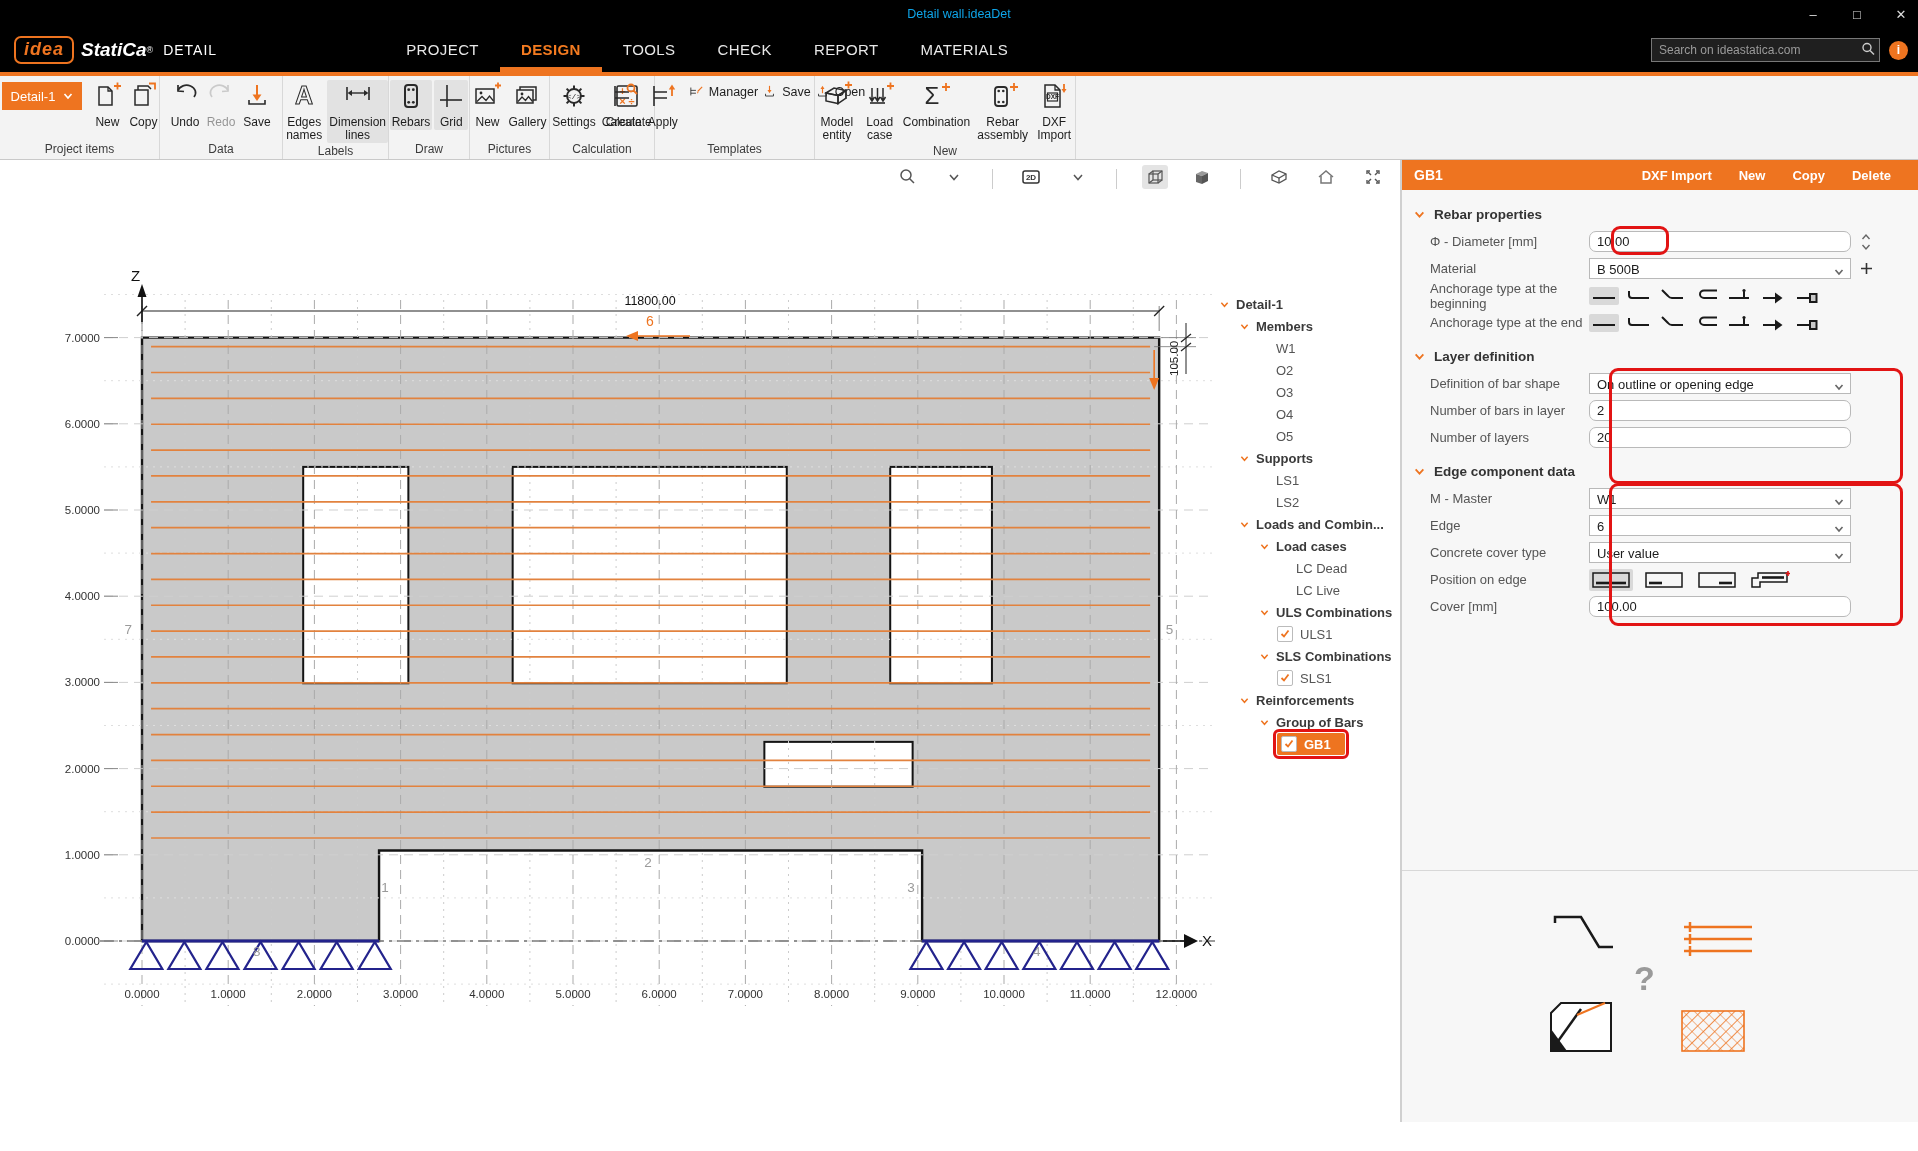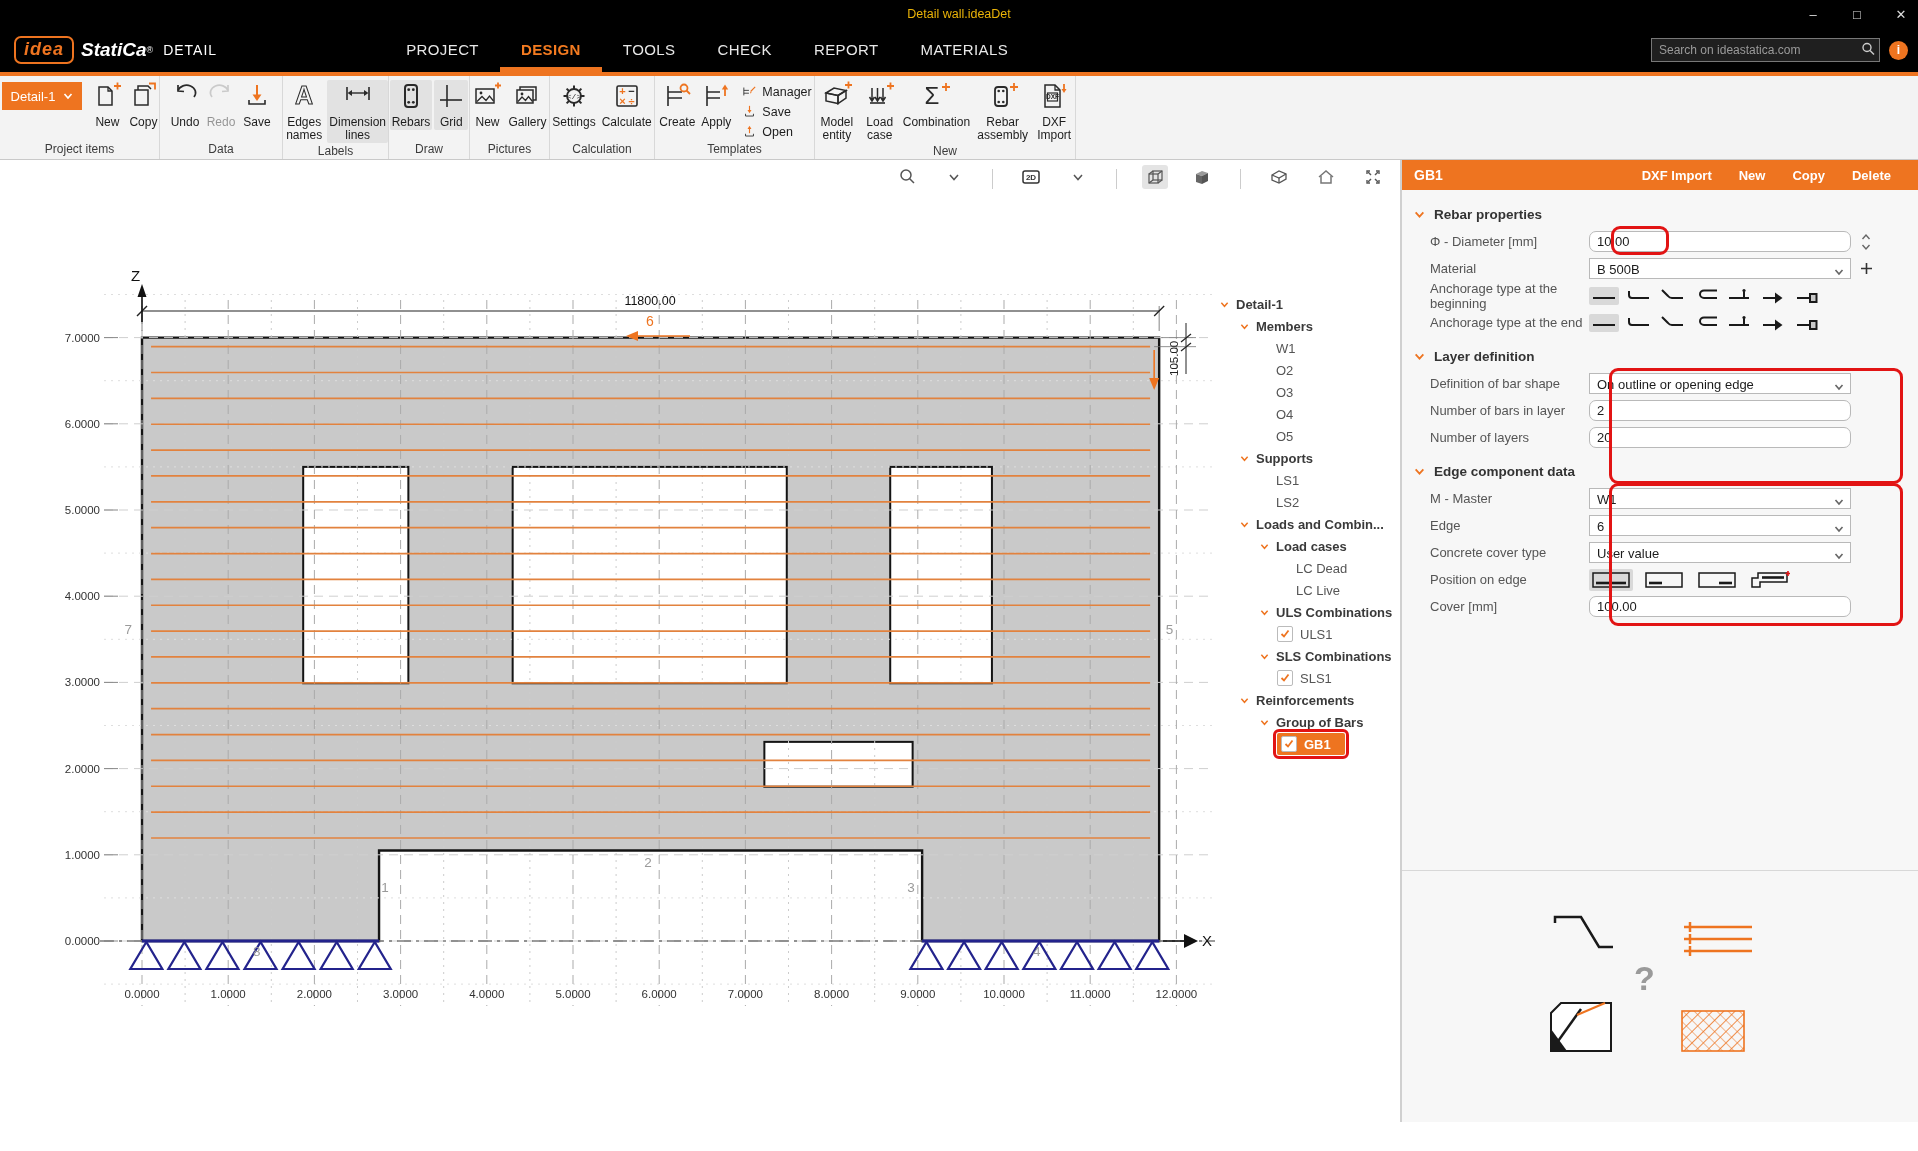--- a/index.html
+++ b/index.html
@@ -1,21 +1,21 @@
 <!DOCTYPE html>
 <html><head>
 <meta charset="utf-8">
 <style>
   html,body{margin:0;padding:0;background:#000;}
   body{width:1918px;height:1151px;overflow:hidden;font-family:"Liberation Sans",sans-serif;-webkit-font-smoothing:antialiased;}
   #app{position:relative;width:1918px;height:1151px;background:#fff;}
 
   
   .titlebar{position:relative;height:28px;background:#000;color:#ddd;}
-  .titlebar .title{position:absolute;left:0;right:0;top:0;height:28px;line-height:28px;text-align:center;font-size:12.5px;color:#eab308;}
+  .titlebar .title{position:absolute;left:0;right:0;top:0;height:28px;line-height:28px;text-align:center;font-size:12.5px;color:#0ea5e9;}
   .win-controls{position:absolute;right:10px;top:0;height:28px;display:flex;align-items:center;gap:30px;font-size:13px;color:#ddd;}
   .win-controls span{cursor:default;width:14px;text-align:center;}
 
   
   .menubar{position:relative;height:44px;background:#000;border-bottom:4px solid #ee7420;display:flex;align-items:center;}
   .logo{display:flex;align-items:center;margin-left:14px;white-space:nowrap;}
   .logo-box{border:2.5px solid #ee7420;border-radius:7px;padding:1px 8px 2px;margin-right:7px;}
   .logo-idea{color:#ee7420;font-style:italic;font-weight:bold;font-size:18px;letter-spacing:1px;}
   .logo-statica{color:#fff;font-style:italic;font-weight:bold;font-size:19px;}
   .logo-reg{color:#fff;font-size:9px;vertical-align:super;}
@@ -33,21 +33,21 @@
   
   .ribbon{height:83px;background:#f3f3f3;border-bottom:1px solid #c9c9c9;display:flex;align-items:stretch;}
   .rgroup{border-right:1px solid #d8d8d8;display:flex;flex-direction:column;box-sizing:border-box;padding-top:4px;}
   .rbtns{display:flex;justify-content:center;align-items:flex-start;gap:2px;flex:1;}
   .rlabel{text-align:center;font-size:12px;color:#3c3c3c;padding:1px 0 3px;}
   .rbtn{display:flex;flex-direction:column;align-items:center;padding:1px 2px;border-radius:2px;max-width:70px;}
   .rbtn.toggled{background:#e2e2e2;}
   .rbtn.disabled{opacity:.45;}
   .rlab{font-size:12px;color:#1d1d1d;text-align:center;line-height:13px;margin-top:1px;}
   .detail-select{background:#ee7420;color:#fff;font-size:13px;height:28px;display:flex;align-items:center;gap:8px;padding:0 9px;margin:2px 6px 0 3px;white-space:nowrap;}
-  .tstack{display:flex;flex-direction:column;justify-content:flex-start;gap:3px;margin-left:6px;padding-top:3px;}
+  .tstack{display:flex;flex-direction:row;justify-content:flex-start;gap:3px;margin-left:6px;padding-top:3px;}
   .tstack-row{display:flex;align-items:center;gap:4px;font-size:12.5px;color:#1d1d1d;}
 
   
   .main{display:flex;height:962px;}
   .canvas-area{position:relative;width:1400px;background:#fff;border-right:2px solid #d0d0d0;overflow:hidden;}
   .props{position:relative;flex:1;background:#f7f7f7;overflow:hidden;}
 
   .viewbar{position:absolute;top:5px;right:14px;display:flex;align-items:flex-end;gap:21px;z-index:5;}
   .vb-btn{width:26px;height:24px;display:flex;align-items:center;justify-content:center;border-radius:3px;}
   .vb-btn.active{background:#e4e4e4;}

